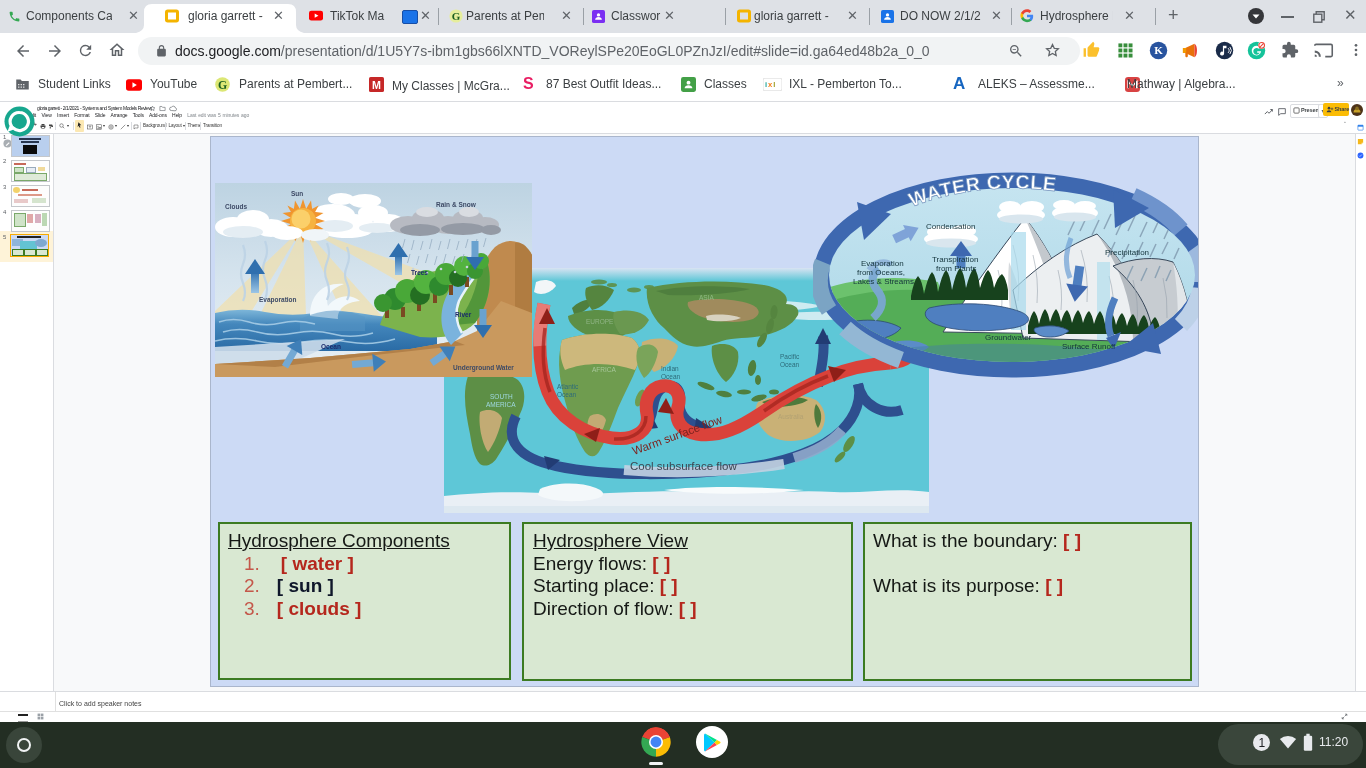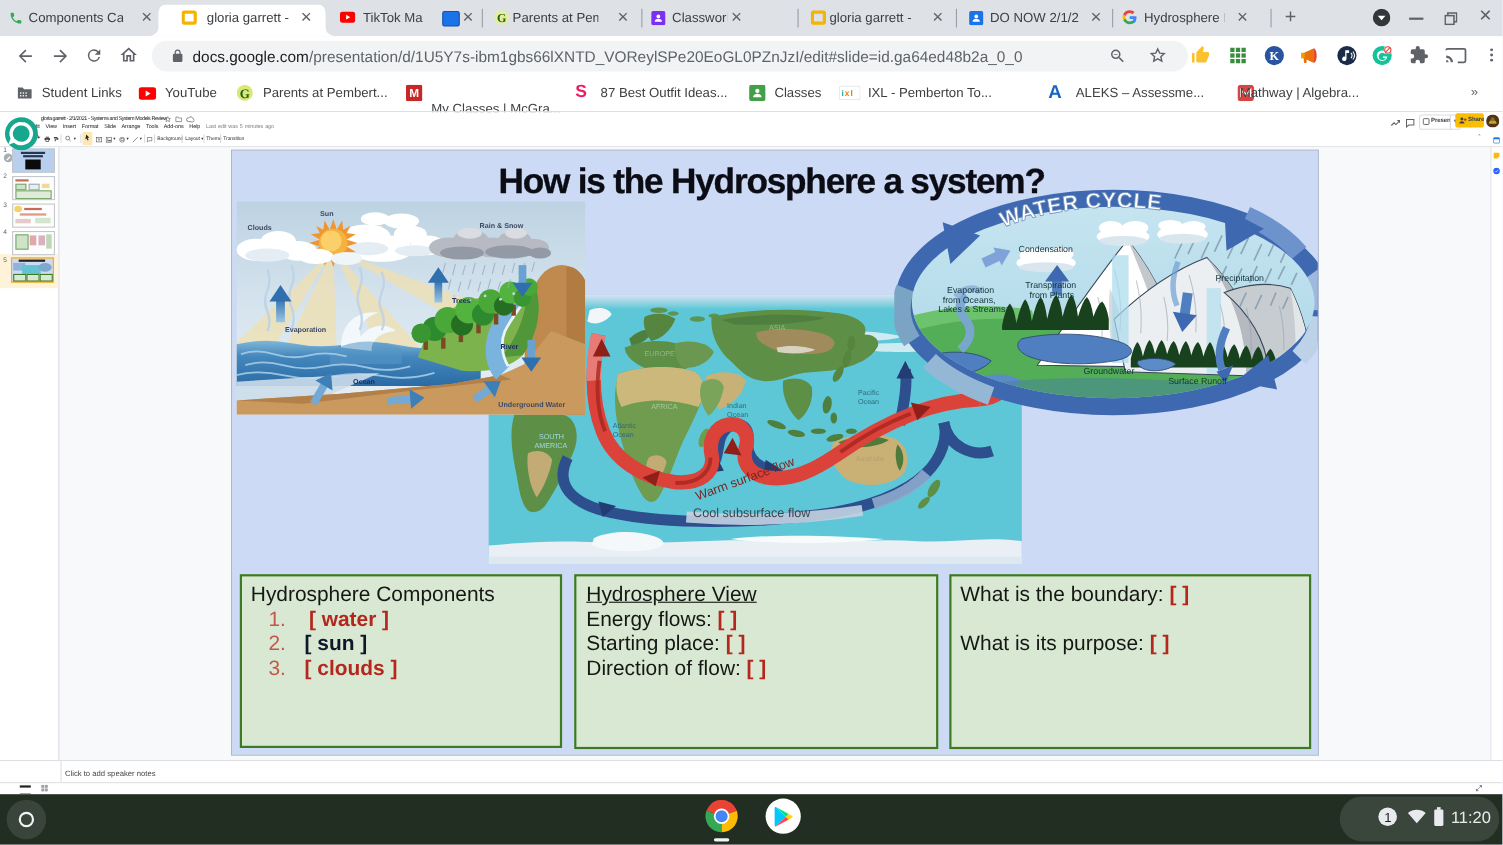--- a/index.html
+++ b/index.html
@@ -199,21 +199,21 @@
     <div class="abs" style="left:150px;top:77px;">YouTube</div>
     <svg class="abs" style="left:215px;top:77px;" width="15" height="15" viewBox="0 0 14 14">
         <circle cx="7" cy="7" r="6.8" fill="#dce775"></circle>
         <text x="7" y="11" font-size="11" font-weight="bold" text-anchor="middle" fill="#1b5e20" font-family="Liberation Serif">G</text>
       </svg>
     <div class="abs" style="left:239px;top:77px;">Parents at Pembert...</div>
     <svg class="abs" style="left:369px;top:77px;" width="15" height="15" viewBox="0 0 14 14">
         <rect width="14" height="14" rx="1.5" fill="#c62828"></rect>
         <text x="7" y="10.8" font-size="10" font-weight="bold" text-anchor="middle" fill="#fff">M</text>
       </svg>
-    <div class="abs" style="left:392px;top:92px;">My Classes | McGra...</div>
+    <div class="abs" style="left:392px;top:79px;">My Classes | McGra...</div>
     <div class="abs" style="left:523px;top:75px;font-size:16px;font-weight:bold;color:#e91e63;">S</div>
     <div class="abs" style="left:546px;top:77px;">87 Best Outfit Ideas...</div>
     <svg class="abs" style="left:681px;top:77px;" width="15" height="15" viewBox="0 0 14 14">
         <rect width="14" height="14" rx="2" fill="#43a047"></rect>
         <circle cx="7" cy="5.3" r="1.8" fill="#fff"></circle>
         <path d="M3.4 10.6c0-2 1.7-3 3.6-3s3.6 1 3.6 3z" fill="#fff"></path>
       </svg>
     <div class="abs" style="left:704px;top:77px;">Classes</div>
     <svg class="abs" style="left:763px;top:78px;" width="19" height="13" viewBox="0 0 30 20">
         <rect width="30" height="20" rx="3" fill="#fff" stroke="#ccc"></rect>
@@ -411,21 +411,20 @@
         <path fill="#fff" d="M16 21v-5h5z"></path>
       </svg>
     <svg class="abs" style="left:1357px;top:152px;" width="7" height="7" viewBox="0 0 24 24">
         <circle cx="12" cy="12" r="10" fill="#2962ff"></circle>
         <path d="M7 12.5l3 3 7-7" stroke="#fff" stroke-width="2" fill="none"></path>
       </svg>
   </div>
 
   <div class="abs" id="slide" style="left:211px;top:137px;width:987px;height:549px;background:#ccdaf5;outline:1px solid #aab6cc;overflow:hidden;">
 
-    <div class="abs" id="slidetitle" style="left:-3px;top:9px;width:987px;text-align:center;font-size:32px;font-weight:bold;color:#0c0c14;letter-spacing:-1.1px;-webkit-text-stroke:0.3px #0c0c14;">How is the Hydrosphere a system?</div>
 
     <div class="abs" id="mapimg" style="left:233px;top:131px;"><svg width="485" height="245" viewBox="0 0 485 245">
       <defs>
         <linearGradient id="mtop" x1="0" y1="0" x2="0" y2="1">
           <stop offset="0" stop-color="#d8e3f2"></stop>
               <stop offset="1" stop-color="#5ec7d7"></stop>
         </linearGradient>
       </defs>
       <rect width="485" height="245" fill="#5ec7d7"></rect>
       <rect width="485" height="13" fill="url(#mtop)"></rect>
@@ -867,21 +866,21 @@
         <text x="172" y="170">Groundwater</text>
         <text x="249" y="179">Surface Runoff</text>
       </g>
     </svg></div>
 
     <div class="abs" id="gbox1" style="left:7px;top:385px;width:289px;height:154px;background:#d9e8d2;border:2px solid #3c7b22;"></div>
     <div class="abs" id="gbox2" style="left:311px;top:385px;width:327px;height:155px;background:#d9e8d2;border:2px solid #3c7b22;"></div>
     <div class="abs" id="gbox3" style="left:652px;top:385px;width:325px;height:155px;background:#d9e8d2;border:2px solid #3c7b22;"></div>
     <div class="abs" id="gboxtext" style="font-size:19px;color:#151815;line-height:22.5px;">
       <div class="abs" style="left:17px;top:393px;width:280px;">
-        <div><span style="">Hydrosphere Components</span></div>
+        <div><span style="text-decoration:underline;">Hydrosphere Components</span></div>
         <div style="margin-left:16px;"><span style="color:#c4574a;">1.</span><span style="display:inline-block;width:21px;"></span><b style="color:#b5271d;">[ water ]</b></div>
         <div style="margin-left:16px;"><span style="color:#c4574a;">2.</span><span style="display:inline-block;width:17px;"></span><b style="color:#0f172a;">[ sun ]</b></div>
         <div style="margin-left:16px;"><span style="color:#c4574a;">3.</span><span style="display:inline-block;width:17px;"></span><b style="color:#b5271d;">[ clouds ]</b></div>
       </div>
       <div class="abs" style="left:322px;top:393px;width:310px;">
         <div><span style="text-decoration:underline;">Hydrosphere View</span></div>
         <div>Energy flows: <b style="color:#b5271d;">[ ]</b></div>
         <div>Starting place: <b style="color:#b5271d;">[ ]</b></div>
         <div>Direction of flow: <b style="color:#b5271d;">[ ]</b></div>
       </div>
@@ -941,16 +940,16 @@
     <div class="abs" style="left:1229px;top:775px;font-size:11px;color:#e8eaed;">US</div>
     <div class="abs" style="left:1253px;top:734px;width:17px;height:17px;border-radius:50%;background:#e8eaed;"></div>
     <div class="abs" style="left:1258.5px;top:736px;font-size:12px;color:#202124;">1</div>
     <svg class="abs" style="left:1279px;top:734px;" width="18" height="16" viewBox="0 0 24 20">
         <path d="M12 18.5L1.2 6A17 17 0 0 1 22.8 6z" fill="#e8eaed"></path>
       </svg>
     <svg class="abs" style="left:1303px;top:733px;" width="10" height="19" viewBox="0 0 12 22">
         <rect x="1" y="3" width="10" height="18" rx="1.5" fill="#e8eaed"></rect>
         <rect x="4" y="0.5" width="4" height="3" fill="#e8eaed"></rect>
       </svg>
-    <div class="abs" style="left:1319px;top:735px;font-size:15px;color:#e8eaed;">11:20</div>
+    <div class="abs" style="left:1319px;top:735px;font-size:12px;color:#e8eaed;">11:20</div>
   </div>
 
 </div>
 
 </body></html>

